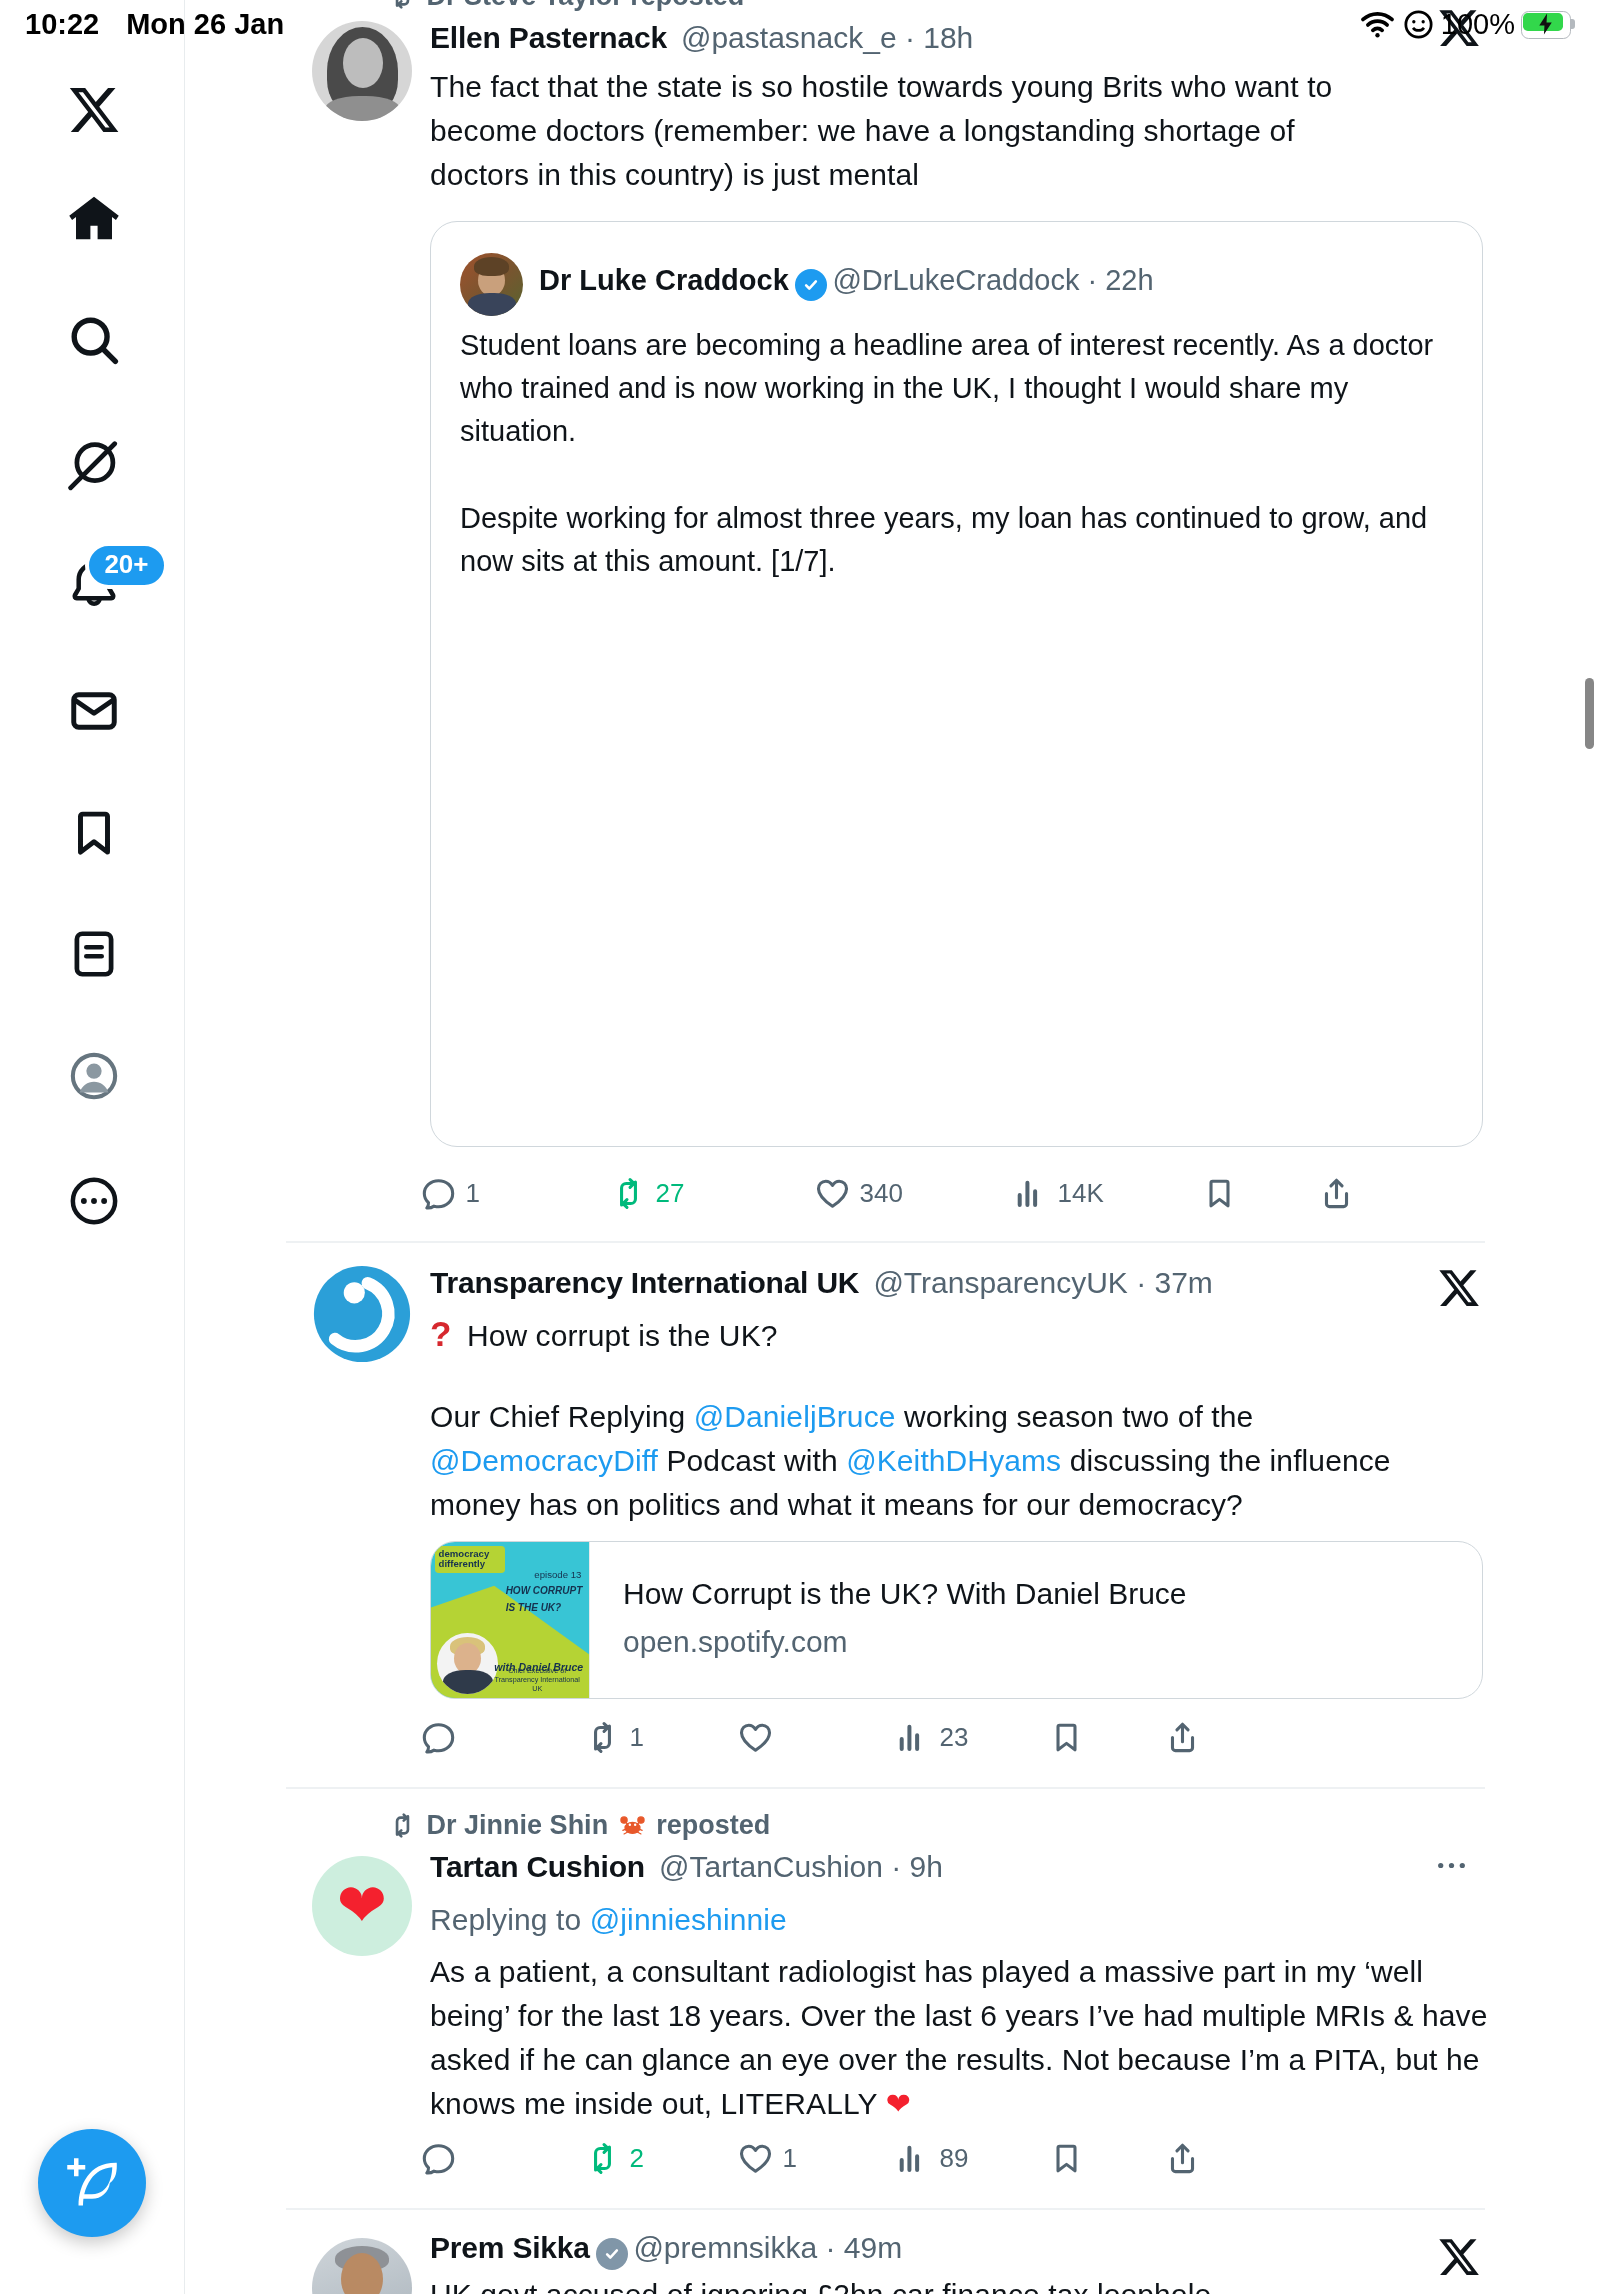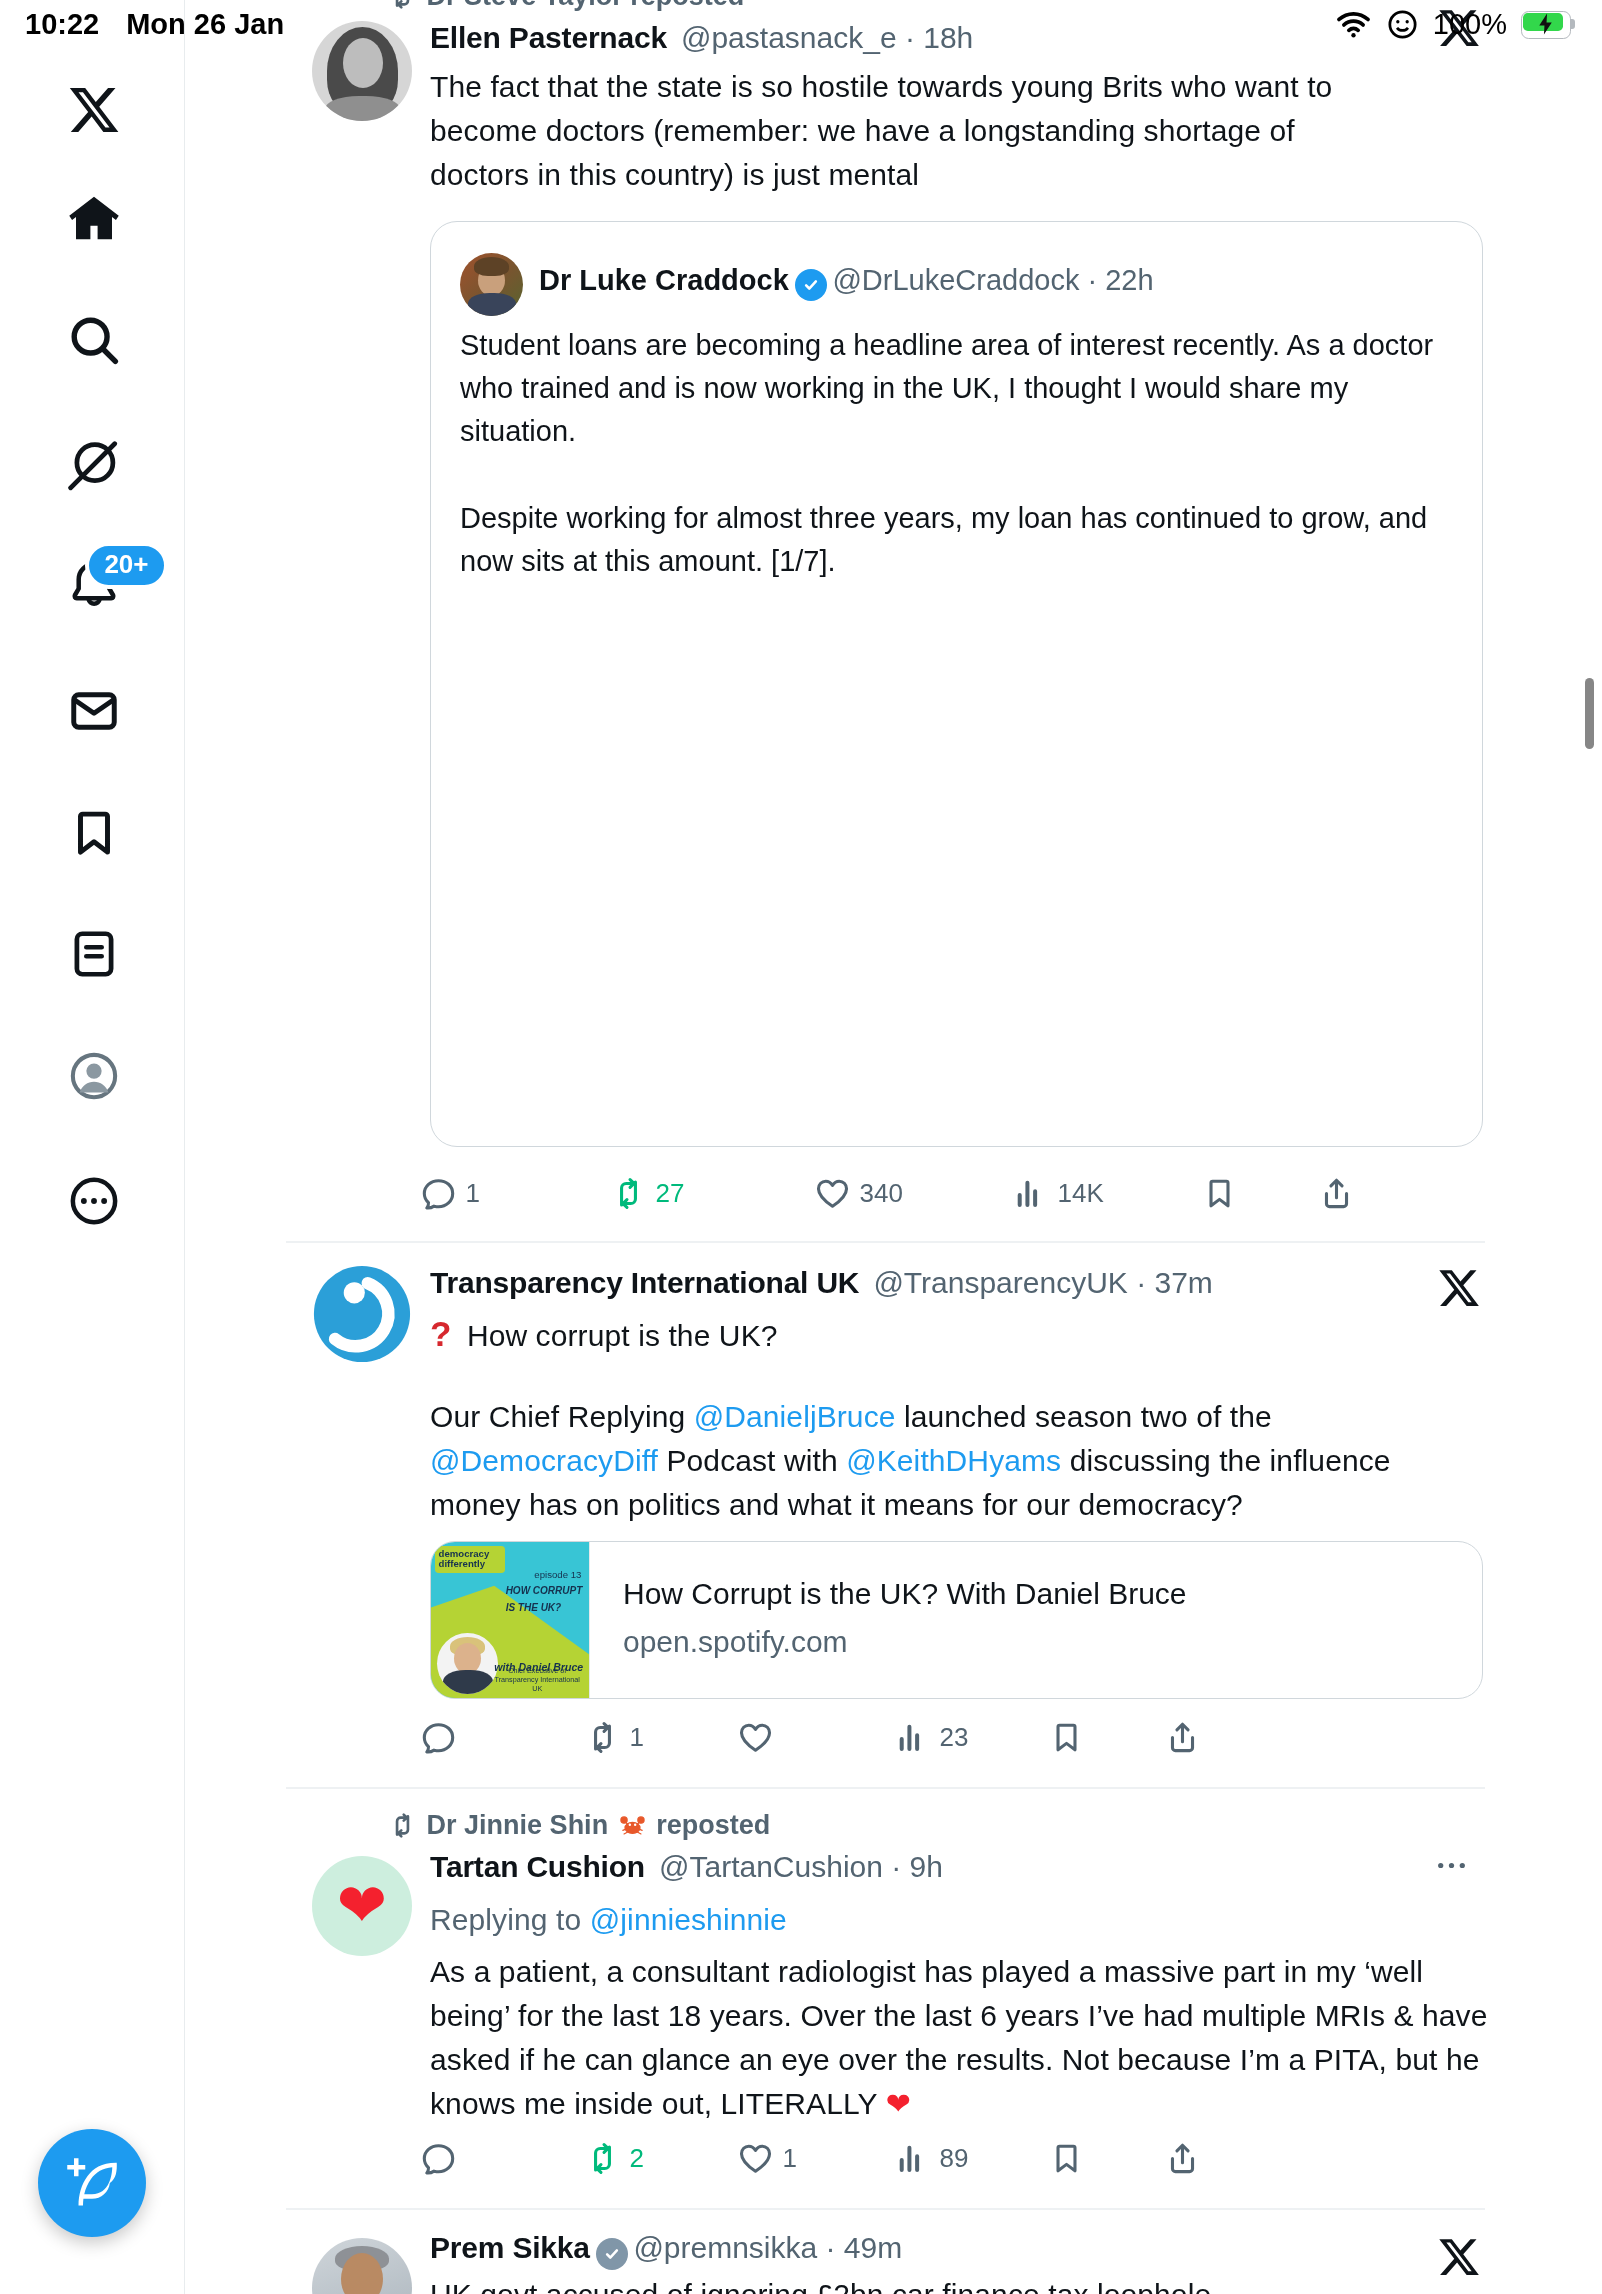--- a/index.html
+++ b/index.html
@@ -3,21 +3,21 @@
 <meta charset="utf-8">
 <style>
   html,body{margin:0;padding:0;background:#fff;}
   .app{position:relative;width:1602px;height:2294px;background:#fff;overflow:hidden;
        font-family:"Liberation Sans","DejaVu Sans",sans-serif;color:#0f1419;}
   .abs{position:absolute;}
 
   
   .statusbar{position:absolute;left:0;top:0;width:100%;height:44px;z-index:40;}
   .sb-left{position:absolute;left:25px;top:7.7px;display:flex;gap:27px;font-size:29px;font-weight:600;color:#000;}
-  .sb-right{position:absolute;right:27px;top:7.7px;display:flex;align-items:center;gap:14px;}
+  .sb-right{position:absolute;right:27px;top:7.7px;display:flex;align-items:center;gap:6px;}
   .sb-pct{font-size:29px;font-weight:500;color:#000;}
   .battery{position:relative;width:54px;height:27px;}
   .batt-body{position:absolute;left:0;top:0;width:48px;height:26px;border:1.9px solid #b4b9be;border-radius:7.7px;}
   .batt-fill{position:absolute;left:1.9px;top:1.9px;width:40px;height:18px;background:#32d74b;border-radius:4.8px;}
   .batt-tip{position:absolute;right:0px;top:8.6px;width:3.8px;height:9.6px;background:#b4b9be;border-radius:0 2.9px 2.9px 0;}
   .batt-bolt{position:absolute;left:11.5px;top:0px;width:25px;height:26px;}
 
   
   .sidebar{position:absolute;left:0;top:0;width:184px;height:2294px;border-right:1.9px solid #e8ecee;background:#fff;}
   .nav-item{position:absolute;left:61px;width:65px;height:65px;display:flex;align-items:center;justify-content:center;}
@@ -285,21 +285,21 @@
       <span class="name">Transparency International UK</span>
       <span class="meta" style="margin-left:9.6px">@TransparencyUK · 37m</span>
     </div>
     <svg class="x-corner" style="left:1437px;top:1266px" viewBox="0 0 24 24">
         <path d="M18.244 2.25h3.308l-7.227 8.26 8.502 11.24H16.17l-5.214-6.817L4.99 21.75H1.68l7.73-8.835L1.254 2.25H8.08l4.713 6.231zm-1.161 17.52h1.833L7.084 4.126H5.117z"></path>
       </svg>
     <div class="body abs" style="left:430px;top:1312px">
       <span class="q-mark">?</span><span>How corrupt is the UK?</span>
     </div>
     <div class="body abs" style="left:430px;top:1395px;width:982px">
-      <span>Our Chief Replying </span><span class="link">@DanieljBruce</span><span> launched season two of the </span><span class="link">@DemocracyDiff</span><span> Podcast with </span><span class="link">@KeithDHyams</span><span> discussing the influence money has on politics and what it means for our democracy?</span>
+      <span>Our Chief Replying </span><span class="link">@DanieljBruce</span><span> working season two of the </span><span class="link">@DemocracyDiff</span><span> Podcast with </span><span class="link">@KeithDHyams</span><span> discussing the influence money has on politics and what it means for our democracy?</span>
     </div>
 
     <div class="link-card">
       <div class="thumb">
         <div class="thumb-band"></div>
         <div class="thumb-chip">democracy differently</div>
         <div class="thumb-ep">episode 13</div>
         <div class="thumb-title">
           <div>HOW CORRUPT</div>
           <div>IS THE UK?</div>

